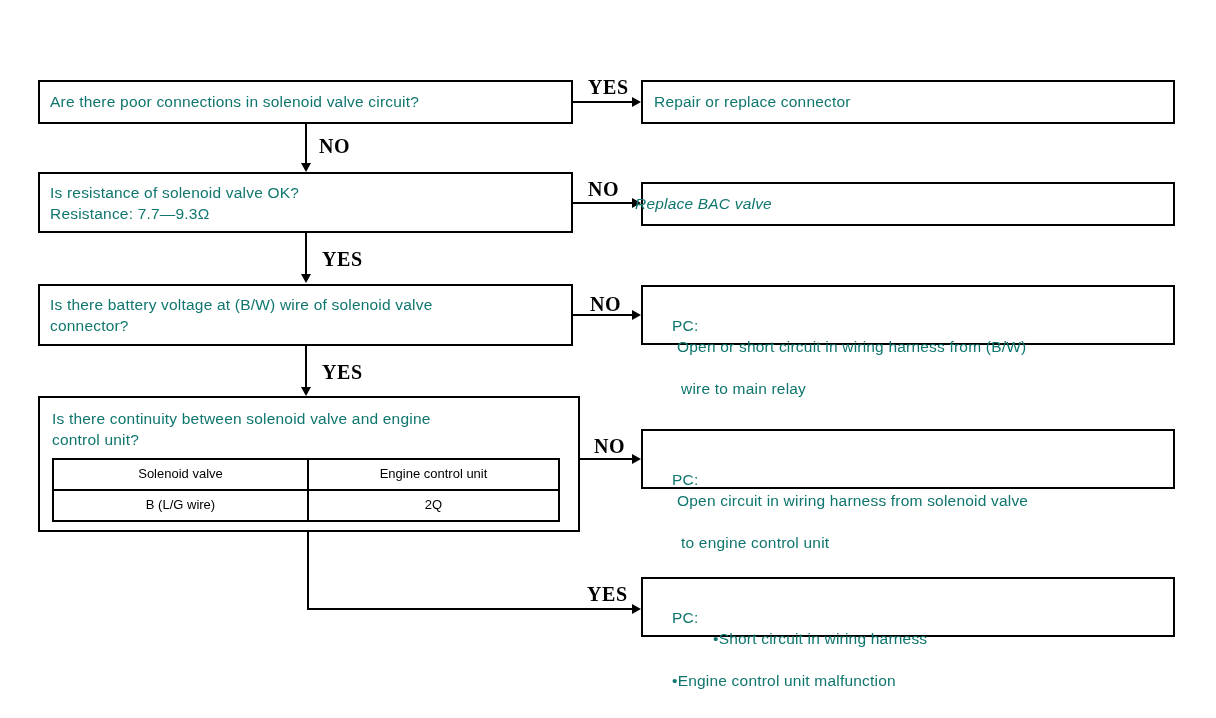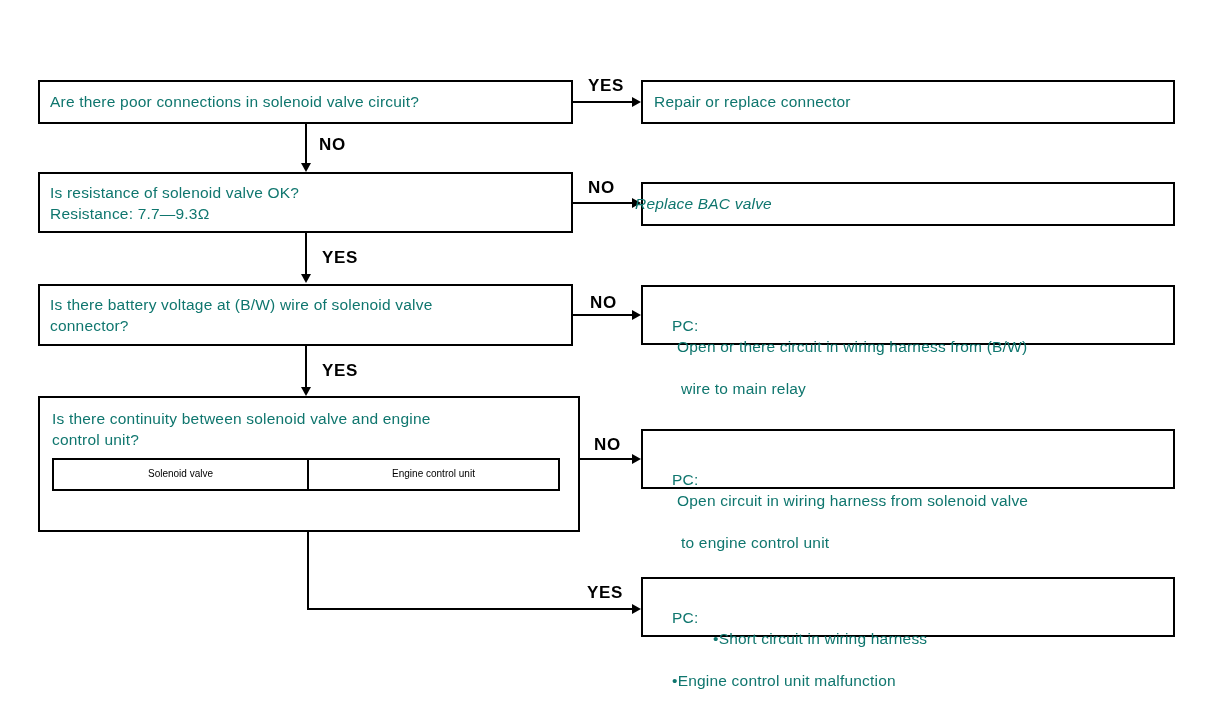--- a/index.html
+++ b/index.html
@@ -27,24 +27,25 @@
   .box-text {
     position: absolute;
     font-size: 15.5px;
     line-height: 21px;
     letter-spacing: 0.2px;
     color: #0f766e;
     white-space: pre-wrap;
   }
   .branch-label {
     position: absolute;
-    font-size: 17px;
+    font-size: 20px;
     font-weight: bold;
     letter-spacing: 0.6px;
     color: #000000;
+    font-family: Liberation Serif, serif;
   }
   .hline {
     position: absolute;
     height: 2px;
     background: #000000;
   }
   .vline {
     position: absolute;
     width: 2px;
     background: #000000;
@@ -66,21 +67,21 @@
     border-top: 9px solid #000000;
   }
   table.ct {
     position: absolute;
     border-collapse: collapse;
     table-layout: fixed;
   }
   table.ct td {
     border: 2px solid #000000;
     text-align: center;
-    font-size: 10px;
+    font-size: 13px;
     height: 25px;
     padding: 1px 0 3px 0;
     color: #000000;
   }
   .hang {
     display: block;
   }
   .hang .cont {
     display: block;
     padding-left: 27px;
@@ -132,41 +133,45 @@
   <div class="box-text" style="left:50px; top:294px; width:515px;">Is there battery voltage at (B/W) wire of solenoid valve</div>
   <div class="box-text" style="left:50px; top:315px; width:515px;">connector?</div>
 
   <div class="hline" style="left:573px; top:314px; width:60px;"></div>
   <div class="arrow-right" style="left:632px; top:310px;"></div>
   <div class="branch-label" style="left:590px; top:293px;">NO</div>
 
   <div class="box" style="left:641px; top:285px; width:534px; height:60px;"></div>
   <div class="box-text hang" style="left:654px; top:294px; width:512px;">
     <span>PC:</span>
-    <span style="padding-left:5px;">Open or there circuit in wiring harness from (B/W)</span>
+    <span style="padding-left:5px;">Open or short circuit in wiring harness from (B/W)</span>
     <span class="cont">wire to main relay</span>
   </div>
 
   <div class="vline" style="left:305px; top:346px; width:2px; height:42px;"></div>
   <div class="arrow-down" style="left:301px; top:387px;"></div>
   <div class="branch-label" style="left:322px; top:361px;">YES</div>
 
   <div class="box" style="left:38px; top:396px; width:542px; height:136px;"></div>
   <div class="box-text" style="left:52px; top:429px; width:520px;">control unit?</div>
   <div class="box-text" style="left:52px; top:408px; width:520px;">Is there continuity between solenoid valve and engine</div>
 
   <table class="ct" style="left:52px; top:458px; width:506px;">
     <colgroup>
         <col style="width:255px;">
         <col style="width:251px;">
       </colgroup>
     <tbody>
       <tr>
         <td>Solenoid valve</td>
         <td>Engine control unit</td>
+      </tr>
+      <tr>
+        <td>B (L/G wire)</td>
+        <td>2Q</td>
       </tr>
     </tbody>
   </table>
 
   <div class="hline" style="left:580px; top:458px; width:53px;"></div>
   <div class="arrow-right" style="left:632px; top:454px;"></div>
   <div class="branch-label" style="left:594px; top:435px;">NO</div>
 
   <div class="box" style="left:641px; top:429px; width:534px; height:60px;"></div>
   <div class="box-text hang" style="left:654px; top:448px; width:512px;">

